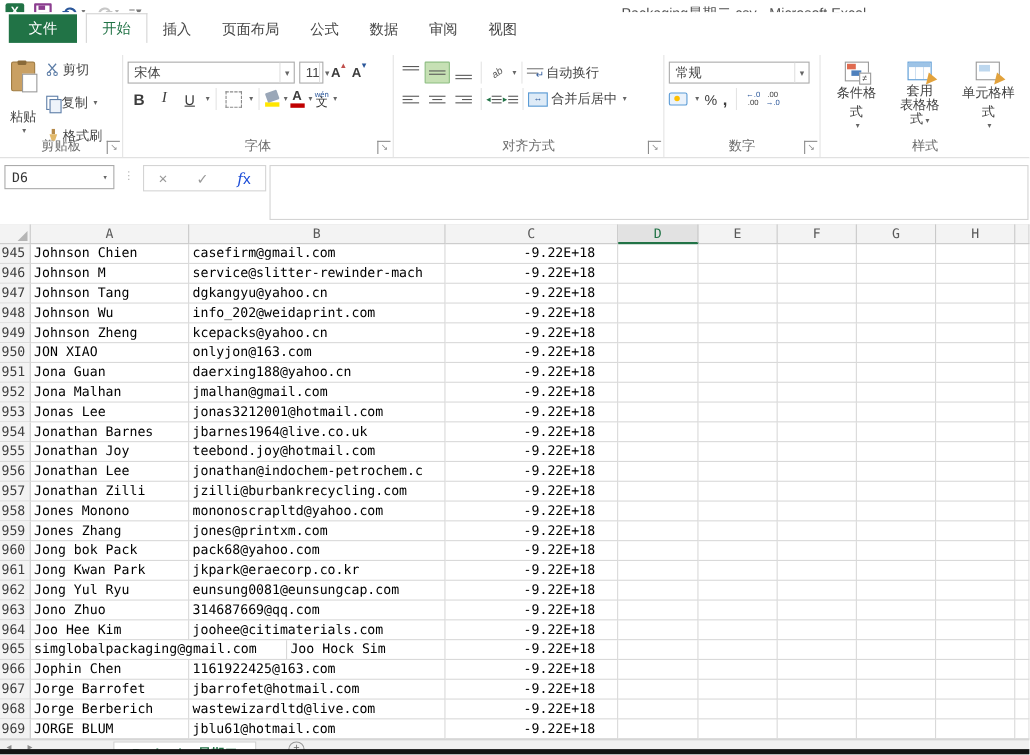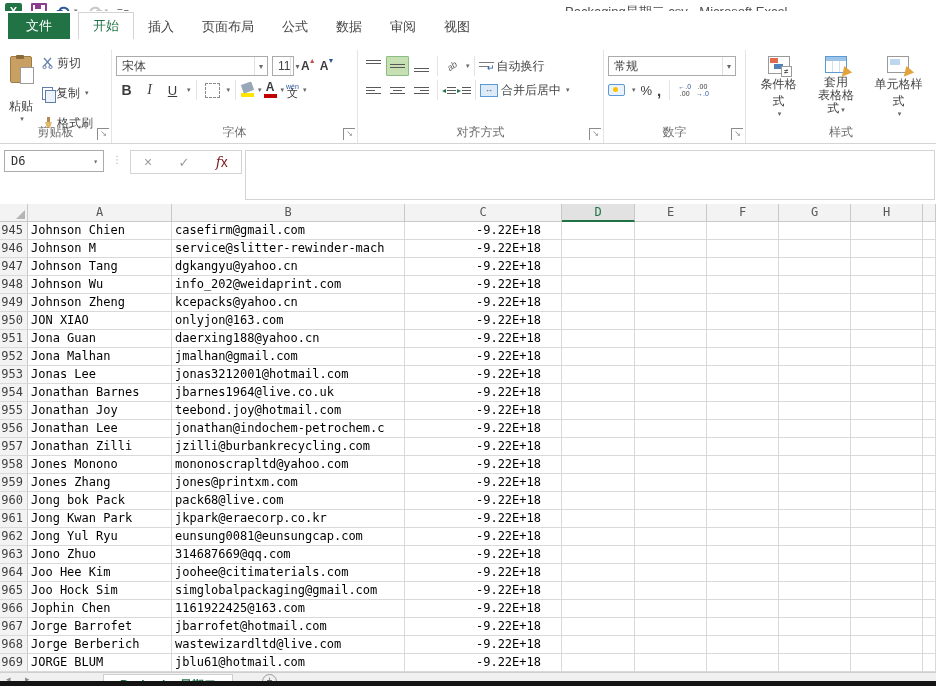--- a/index.html
+++ b/index.html
@@ -109,21 +109,21 @@
   
   .fbar{position:absolute;top:144px;left:0;right:0;height:60px;background:#fff;border-bottom:1px solid #d4d4d4}
   .namebox{position:absolute;left:4px;top:6px;width:100px;height:22px;border:1px solid #ababab;background:#fff;
            display:flex;align-items:center;font:12px "DejaVu Sans Mono",monospace;color:#333;padding-left:6px;box-sizing:border-box;cursor:pointer}
   .namebox .arr{margin-left:auto;font-size:8px;color:#666;padding:0 5px}
   .dots{position:absolute;left:112px;top:10px;color:#b5b5b5;font-size:10px;letter-spacing:0;cursor:col-resize}
   .fbtns{position:absolute;left:130px;top:6px;width:110px;height:22px;border:1px solid #d4d4d4;display:flex;
          align-items:center;justify-content:space-around;color:#9a9a9a}
   .fbtns .x{font-size:14px;cursor:pointer}
   .fbtns .ck{font-size:13px;cursor:pointer}
-  .fbtns .fx{font-size:14px;color:#7f1d1d;cursor:pointer}
+  .fbtns .fx{font-size:14px;color:#1d4ed8;cursor:pointer}
   .fbtns .fx i{font-family:"DejaVu Serif",serif}
   .finput{position:absolute;left:245px;top:6px;right:1px;height:50px;border:1px solid #d4d4d4;background:#fff;
           font:12px "DejaVu Sans Mono",monospace;padding:2px 4px;box-sizing:border-box;cursor:text}
   
   .grid{position:absolute;top:204px;left:0;width:936px}
   .hdr{display:flex;height:18px;background:#f3f3f3}
   .corner{width:28px;position:relative;background:#f3f3f3;border-right:1px solid #c9c9c9;border-bottom:1px solid #c9c9c9;box-sizing:border-box;cursor:pointer}
   .corner::after{content:"";position:absolute;right:2px;bottom:2px;width:0;height:0;
                  border-left:9px solid transparent;border-bottom:9px solid #b5b5b5}
   .colhdr{border-right:1px solid #c9c9c9;border-bottom:1px solid #c9c9c9;box-sizing:border-box;text-align:center;
@@ -612,21 +612,21 @@
         <div class="cell w-d"></div>
         <div class="cell w-s"></div>
         <div class="cell w-s"></div>
         <div class="cell w-s"></div>
         <div class="cell w-s"></div>
         <div class="cell w-fill"></div>
       </div>
       <div class="gridrow">
         <div class="rowhdr">960</div>
         <div class="cell w-a">Jong bok Pack</div>
-        <div class="cell w-b">pack68@live.com</div>
+        <div class="cell w-b">pack68@yahoo.com</div>
         <div class="cell w-c num">-9.22E+18</div>
         <div class="cell w-d"></div>
         <div class="cell w-s"></div>
         <div class="cell w-s"></div>
         <div class="cell w-s"></div>
         <div class="cell w-s"></div>
         <div class="cell w-fill"></div>
       </div>
       <div class="gridrow">
         <div class="rowhdr">961</div>
@@ -671,22 +671,22 @@
         <div class="cell w-c num">-9.22E+18</div>
         <div class="cell w-d"></div>
         <div class="cell w-s"></div>
         <div class="cell w-s"></div>
         <div class="cell w-s"></div>
         <div class="cell w-s"></div>
         <div class="cell w-fill"></div>
       </div>
       <div class="gridrow">
         <div class="rowhdr">965</div>
+        <div class="cell w-b">simglobalpackaging@gmail.com</div>
         <div class="cell w-a">Joo Hock Sim</div>
-        <div class="cell w-b">simglobalpackaging@gmail.com</div>
         <div class="cell w-c num">-9.22E+18</div>
         <div class="cell w-d"></div>
         <div class="cell w-s"></div>
         <div class="cell w-s"></div>
         <div class="cell w-s"></div>
         <div class="cell w-s"></div>
         <div class="cell w-fill"></div>
       </div>
       <div class="gridrow">
         <div class="rowhdr">966</div>

